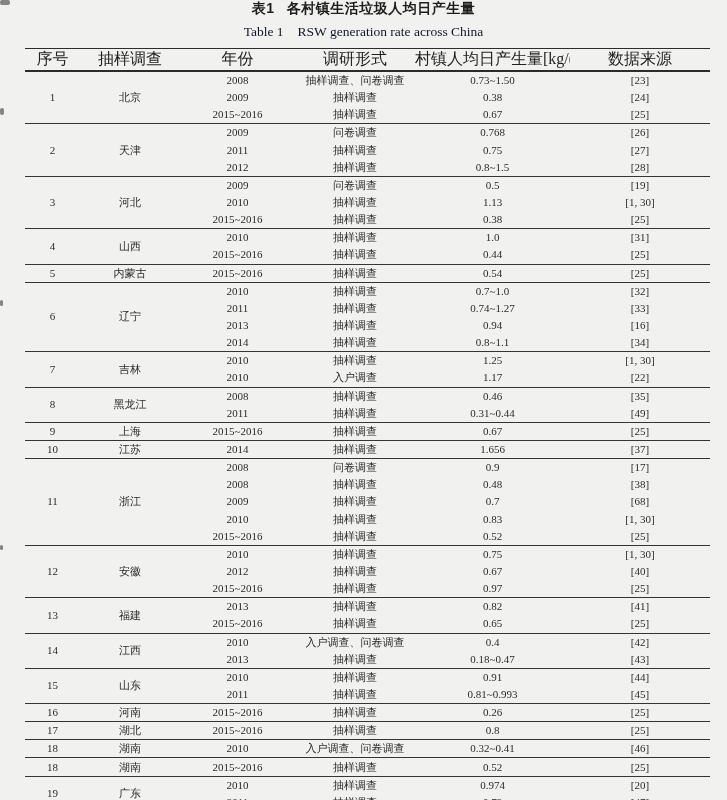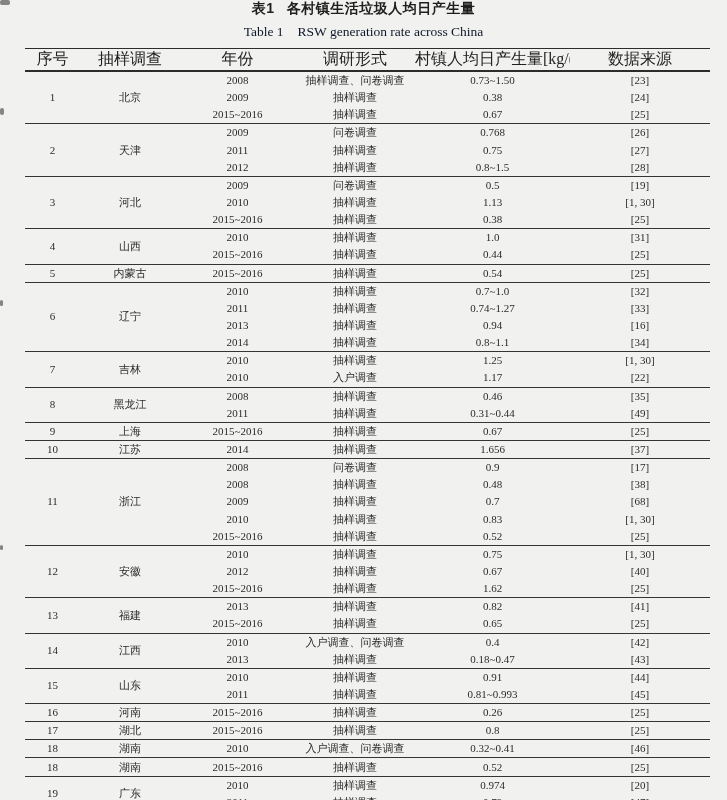--- a/index.html
+++ b/index.html
@@ -300,21 +300,21 @@
         </tr>
         <tr>
           <td>2012</td>
           <td>抽样调查</td>
           <td>0.67</td>
           <td>[40]</td>
         </tr>
         <tr>
           <td>2015~2016</td>
           <td>抽样调查</td>
-          <td>1.62</td>
+          <td>0.97</td>
           <td>[25]</td>
         </tr>
         <tr class="group-start">
           <td rowspan="2">13</td>
           <td rowspan="2">福建</td>
           <td>2013</td>
           <td>抽样调查</td>
           <td>0.82</td>
           <td>[41]</td>
         </tr>

